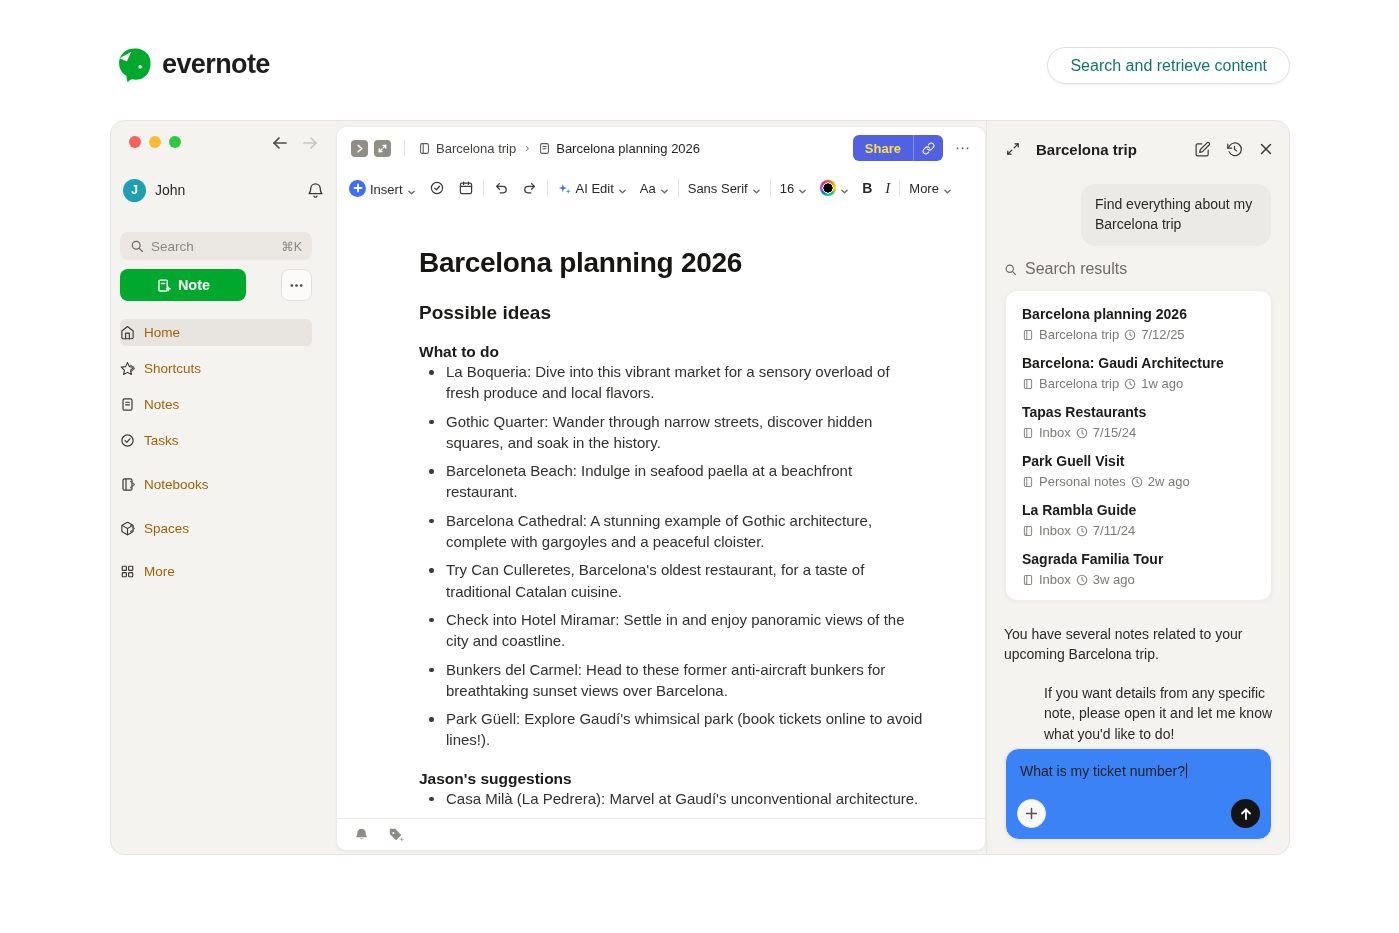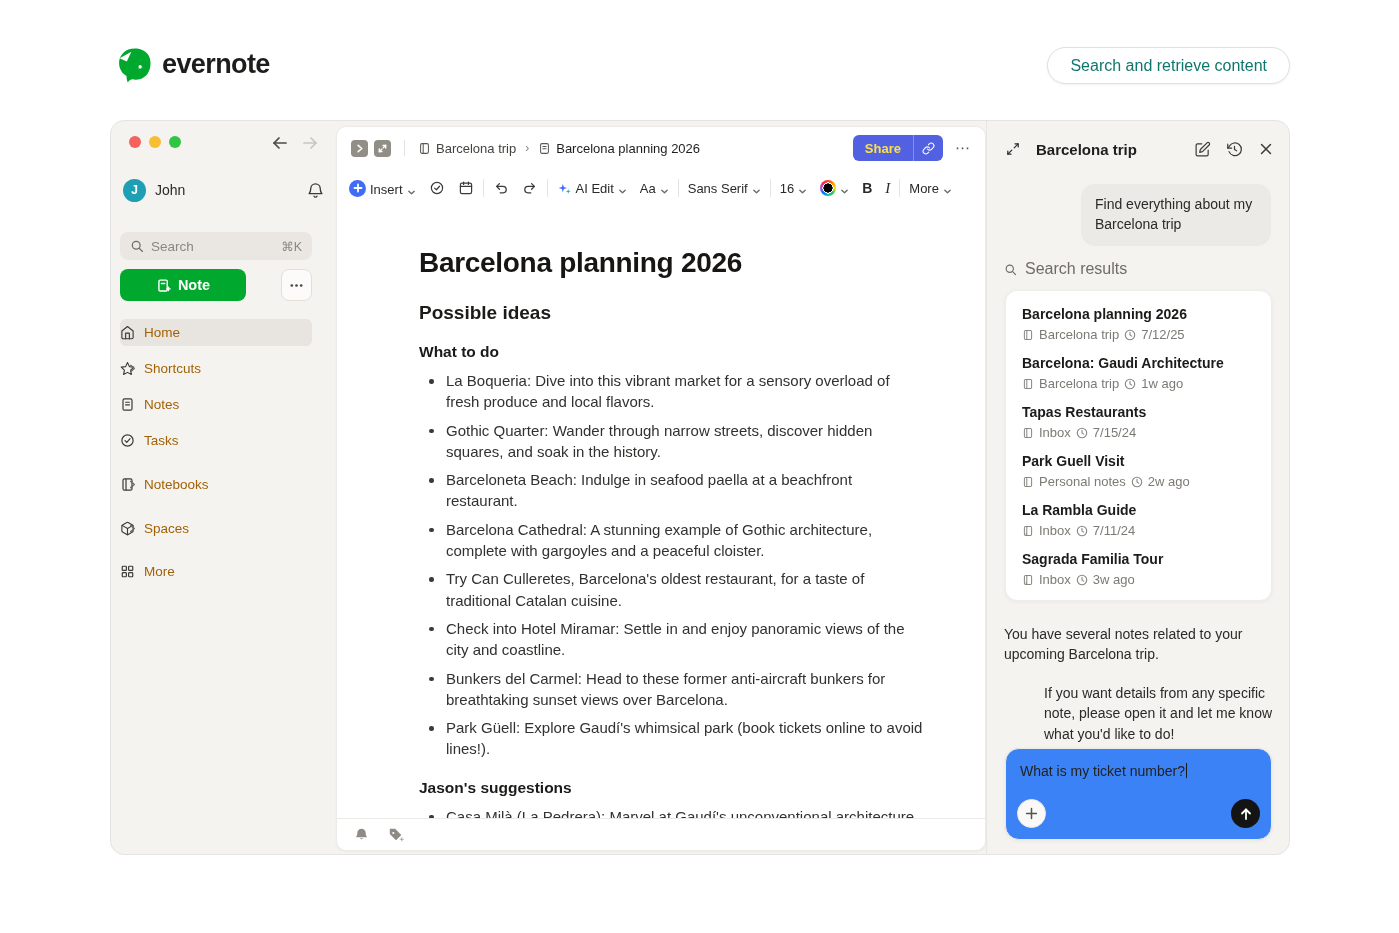--- a/index.html
+++ b/index.html
@@ -70,21 +70,21 @@
   .tb-ico { color:#3c3a37; }
   .color-dot { width:16px; height:16px; border-radius:50%;
     background:radial-gradient(circle, #000 0 4.5px, #fff 4.6px 5.6px, transparent 5.7px),
       conic-gradient(#ff3b30,#ff9500,#ffe100,#34c759,#00c7be,#007aff,#af52de,#ff2d55,#ff3b30); }
   .tb-b { font-weight:800; font-size:14px; }
   .tb-i { font-style:italic; font-family:"Liberation Serif",serif; font-size:15px; }
   .ed-content { position:absolute; left:0; top:80px; right:2px; bottom:32px; overflow:hidden; padding:40px 56px 0 82px; }
   .note-title { font-size:28px; font-weight:700; color:#171614; letter-spacing:-0.3px; }
   .note-h2 { font-size:19px; font-weight:700; margin-top:23px; color:#1c1b19; }
   .note-h3 { font-size:15.5px; font-weight:700; margin-top:19px; color:#1c1b19; }
-  .note-ul { list-style:none; margin-top:9px; }
+  .note-ul { list-style:none; }
   .note-ul li { position:relative; padding-left:27px; margin-bottom:7px; font-size:15px; line-height:1.42; color:#32312f; }
   .note-ul li::before { content:""; position:absolute; left:10px; top:9px; width:4.5px; height:4.5px; border-radius:50%; background:#3c3a37; }
   .ed-footer { position:absolute; left:0; bottom:0; right:0; height:32px; border-top:1px solid #eceae6;
     display:flex; align-items:center; gap:19px; padding:0 17px; color:#8e8b85; }
   .ed-footer .fico { cursor:pointer; }
 
   
   .assistant { position:absolute; left:875px; top:0; width:305px; height:733px; border-left:1px solid #e8e6e2; }
   .as-header { position:absolute; left:18px; top:17px; right:17px; height:22px; display:flex; align-items:center; color:#2b2a28; }
   .as-title { font-size:15px; font-weight:700; margin-left:15px; color:#1f1e1c; }

